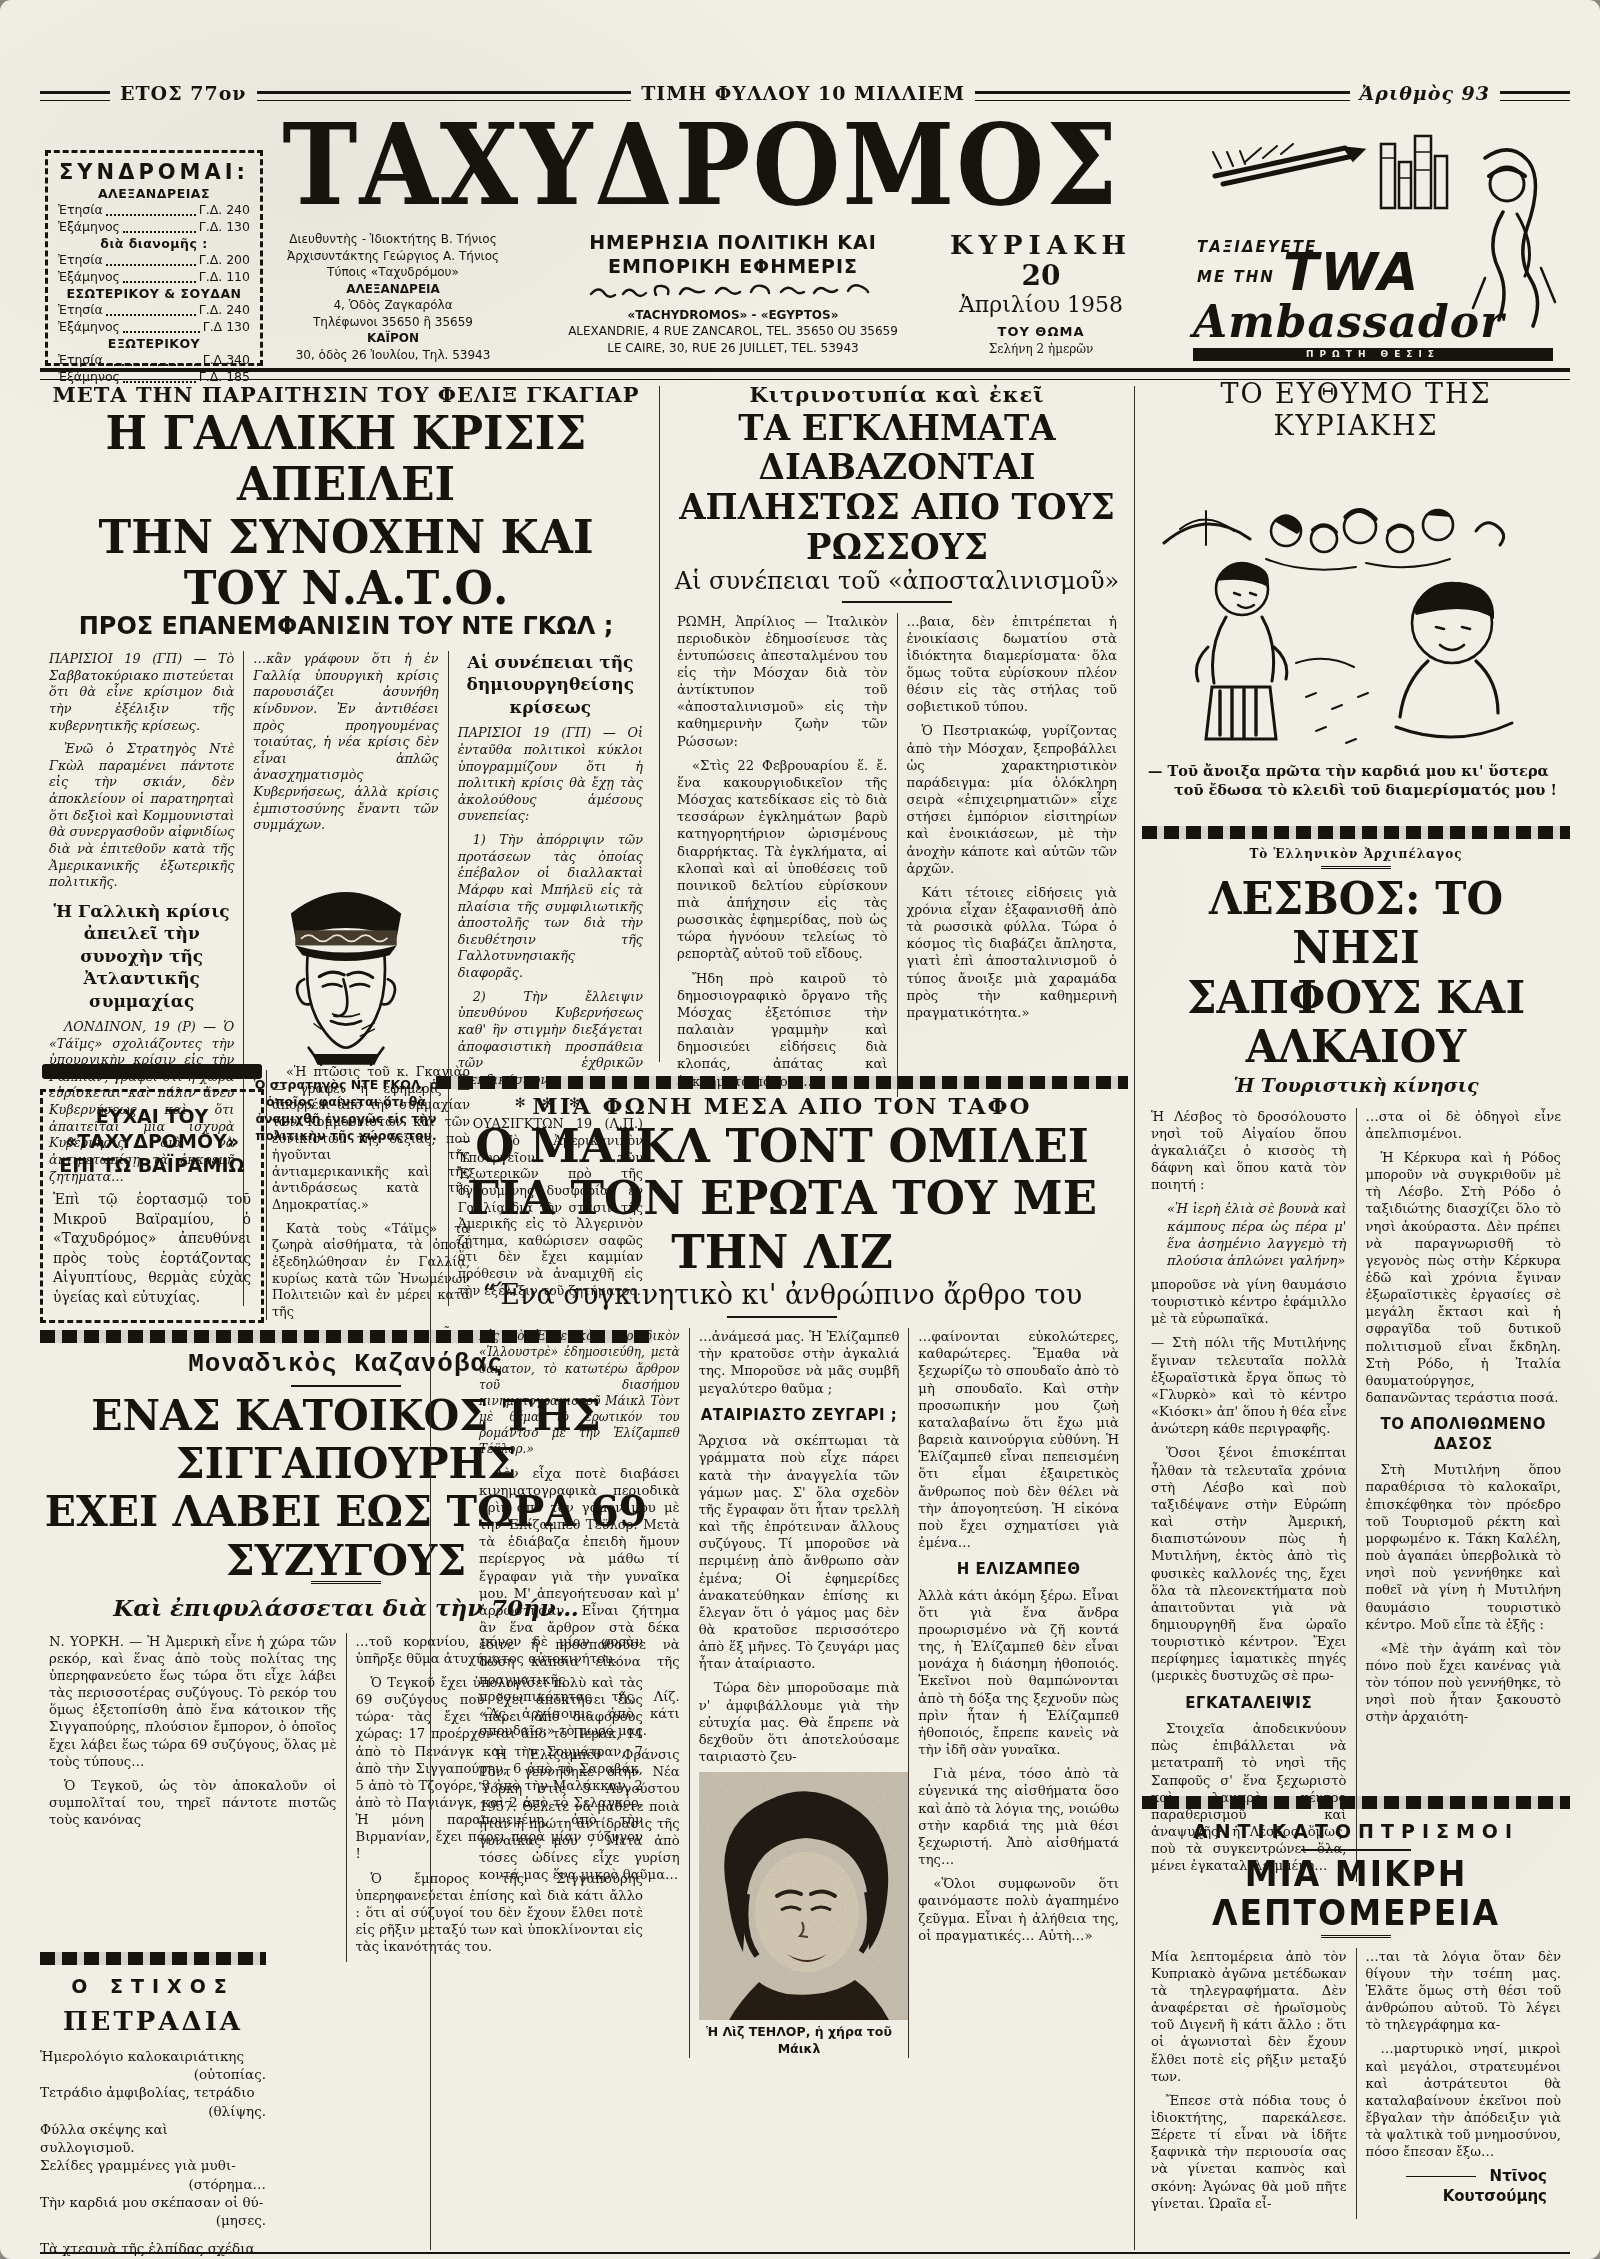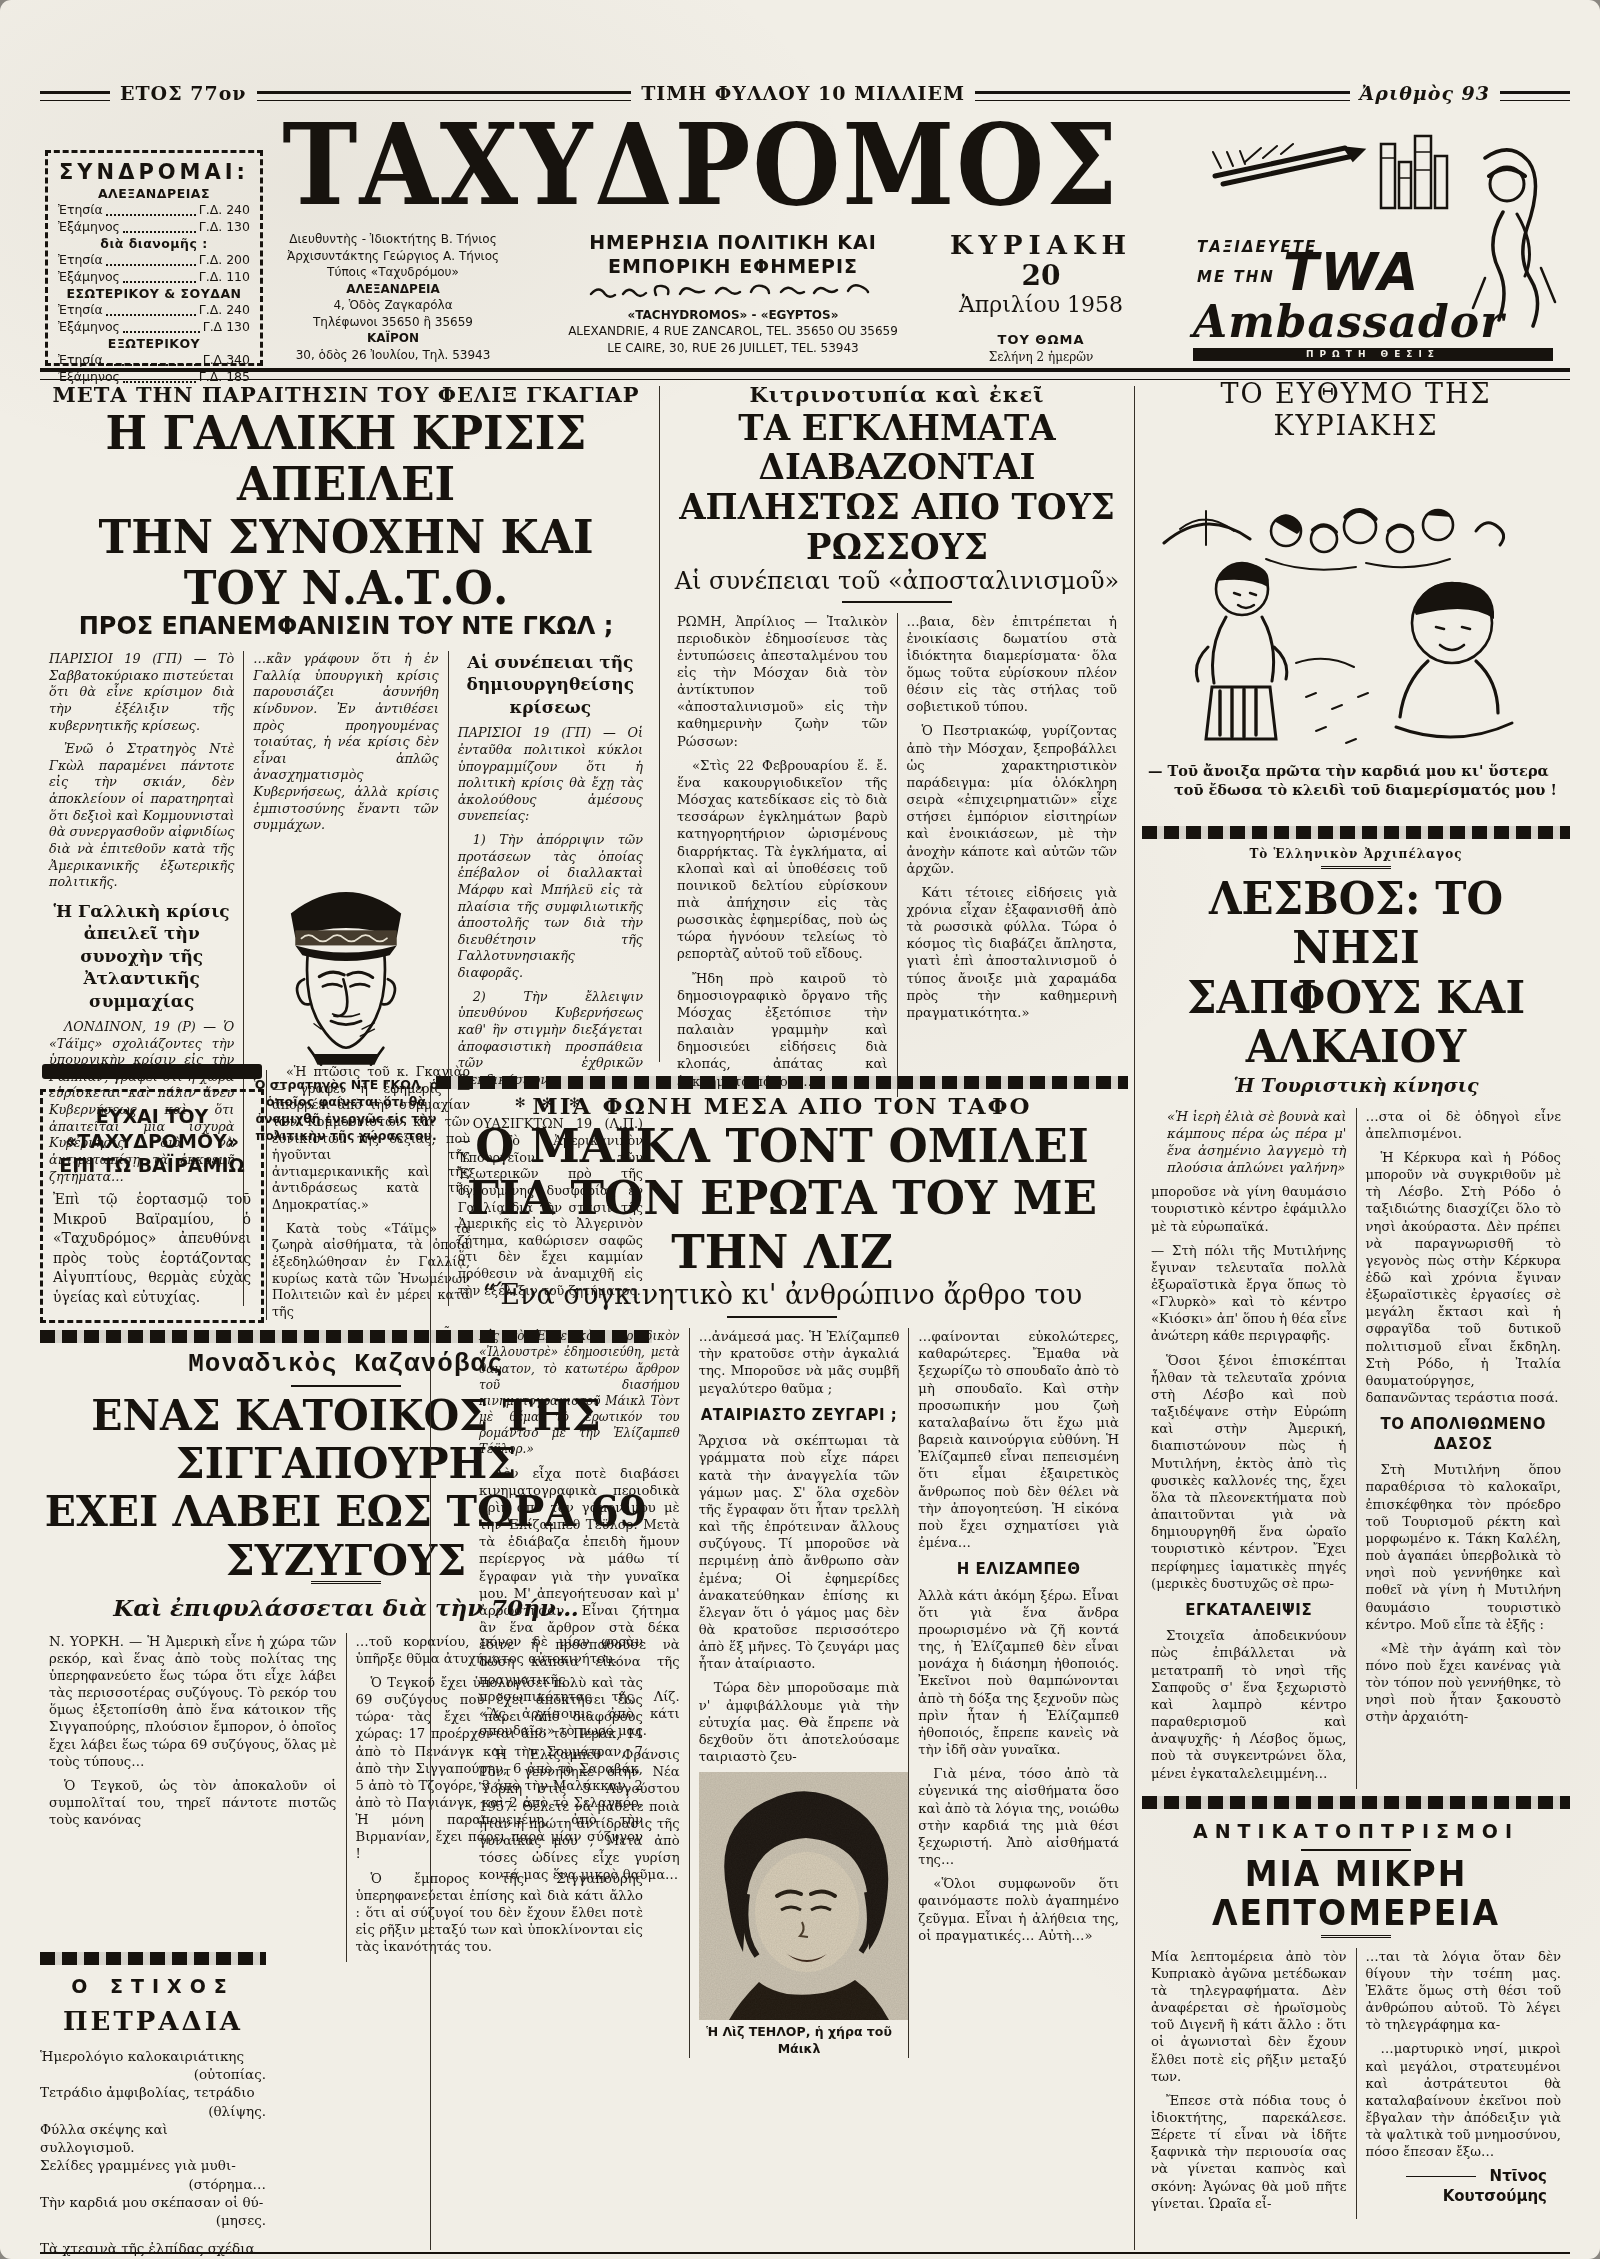--- a/index.html
+++ b/index.html
@@ -26,21 +26,21 @@
   #mast-title{font:bold 101px/1 "DejaVu Serif",serif;letter-spacing:2px;transform:scaleY(1.12);transform-origin:top;white-space:nowrap;}
   .mastrow{display:flex;gap:12px;margin-top:22px;text-align:center;}
   #dirblock{width:250px;font:12px/1.38 "DejaVu Sans",sans-serif;}
   #pressblock{flex:1;font:12px/1.4 "DejaVu Sans",sans-serif;}
   #pressblock .big{font:bold 19px/1.25 "DejaVu Sans",sans-serif;letter-spacing:1px;margin-bottom:2px;}
   #pressblock .arabic{height:22px;margin:3px 0;}
   #datebox{width:186px;font-family:"DejaVu Serif",serif;}
   #datebox .d1{font:bold 26px/1.1 "DejaVu Serif",serif;letter-spacing:6px;}
   #datebox .d2{font:bold 28px/1.15 "DejaVu Serif",serif;}
   #datebox .d3{font:22px/1.2 "DejaVu Serif",serif;}
-  #datebox .d4{font:bold 13px/1.5 "DejaVu Sans",sans-serif;letter-spacing:1px;margin-top:12px;}
+  #datebox .d4{font:bold 13px/1.5 "DejaVu Sans",sans-serif;letter-spacing:1px;margin-top:4px;}
   #datebox .d5{font:12px/1.3 "DejaVu Serif",serif;}
   #twa{left:1185px;top:118px;width:385px;height:244px;}
   #twa .t1{position:absolute;left:12px;top:122px;font:bold italic 15px/1 "DejaVu Sans",sans-serif;letter-spacing:2px;}
   #twa .t2{position:absolute;left:12px;top:152px;font:bold italic 15px/1 "DejaVu Sans",sans-serif;letter-spacing:2px;}
   #twa .brand{position:absolute;left:98px;top:128px;font:bold italic 52px/1 "DejaVu Sans",sans-serif;letter-spacing:2px;}
   #twa .model{position:absolute;left:8px;top:182px;font:bold italic 44px/1 "DejaVu Serif",serif;letter-spacing:1px;}
   #twa .bar{position:absolute;left:8px;top:230px;width:360px;height:13px;background:#17130e;color:#f1eee6;
     font:bold 9px/13px "DejaVu Sans",sans-serif;text-align:center;letter-spacing:6px;}
   #hdr-rule{left:40px;top:368px;width:1530px;height:7px;border-top:4px solid #17130e;border-bottom:1px solid #17130e;}
   
@@ -351,20 +351,21 @@
     <div class="band"></div>
     <div class="kicker">Τὸ Ἑλληνικὸν Ἀρχιπέλαγος</div>
     <div class="uline dbl"></div>
     <div class="hl">
       <div>ΛΕΣΒΟΣ: ΤΟ ΝΗΣΙ</div>
       <div>ΣΑΠΦΟΥΣ ΚΑΙ ΑΛΚΑΙΟΥ</div>
     </div>
     <div class="subserif">Ἡ Τουριστικὴ κίνησις</div>
     <div class="cols">
       <div class="col">
+        <p class="noind">Ἡ Λέσβος τὸ δροσόλουστο νησὶ τοῦ Αἰγαίου ὅπου ἀγκαλιάζει ὁ κισσὸς τὴ δάφνη καὶ ὅπου κατὰ τὸν ποιητή :</p>
         <p class="verse">«Ἡ ἱερὴ ἐλιὰ σὲ βουνὰ καὶ κάμπους πέρα ὡς πέρα μ' ἕνα ἀσημένιο λαγγεμὸ τὴ πλούσια ἁπλώνει γαλήνη»</p>
         <p class="noind">μποροῦσε νὰ γίνη θαυμάσιο τουριστικὸ κέντρο ἐφάμιλλο μὲ τὰ εὐρωπαϊκά.</p>
         <p class="noind">— Στὴ πόλι τῆς Μυτιλήνης ἔγιναν τελευταῖα πολλὰ ἐξωραϊστικὰ ἔργα ὅπως τὸ «Γλυρκὸ» καὶ τὸ κέντρο «Κιόσκι» ἀπ' ὅπου ἡ θέα εἶνε ἀνώτερη κάθε περιγραφῆς.</p>
         <p>Ὅσοι ξένοι ἐπισκέπται ἦλθαν τὰ τελευταῖα χρόνια στὴ Λέσβο καὶ ποὺ ταξιδέψανε στὴν Εὐρώπη καὶ στὴν Ἀμερική, διαπιστώνουν πὼς ἡ Μυτιλήνη, ἐκτὸς ἀπὸ τὶς φυσικὲς καλλονές της, ἔχει ὅλα τὰ πλεονεκτήματα ποὺ ἀπαιτοῦνται γιὰ νὰ δημιουργηθῆ ἕνα ὡραῖο τουριστικὸ κέντρον. Ἔχει περίφημες ἰαματικὲς πηγές (μερικὲς δυστυχῶς σὲ πρω-</p>
         <div class="sub">ΕΓΚΑΤΑΛΕΙΨΙΣ</div>
         <p>Στοιχεῖα ἀποδεικνύουν πὼς ἐπιβάλλεται νὰ μετατραπῆ τὸ νησὶ τῆς Σαπφοῦς σ' ἕνα ξεχωριστὸ καὶ λαμπρὸ κέντρο παραθερισμοῦ καὶ ἀναψυχῆς· ἡ Λέσβος ὅμως, ποὺ τὰ συγκεντρώνει ὅλα, μένει ἐγκαταλελειμμένη…</p>
       </div>
       <div class="col">
         <p class="noind">…στα οἱ δὲ ὁδηγοὶ εἶνε ἀπελπισμένοι.</p>
         <p>Ἡ Κέρκυρα καὶ ἡ Ρόδος μποροῦν νὰ συγκριθοῦν μὲ τὴ Λέσβο. Στὴ Ρόδο ὁ ταξιδιώτης διασχίζει ὅλο τὸ νησὶ ἀκούραστα. Δὲν πρέπει νὰ παραγνωρισθῆ τὸ γεγονὸς πὼς στὴν Κέρκυρα ἐδῶ καὶ χρόνια ἔγιναν ἐξωραϊστικὲς ἐργασίες σὲ μεγάλη ἔκτασι καὶ ἡ σφραγῖδα τοῦ δυτικοῦ πολιτισμοῦ εἶναι ἔκδηλη. Στὴ Ρόδο, ἡ Ἰταλία θαυματούργησε, δαπανῶντας τεράστια ποσά.</p>

